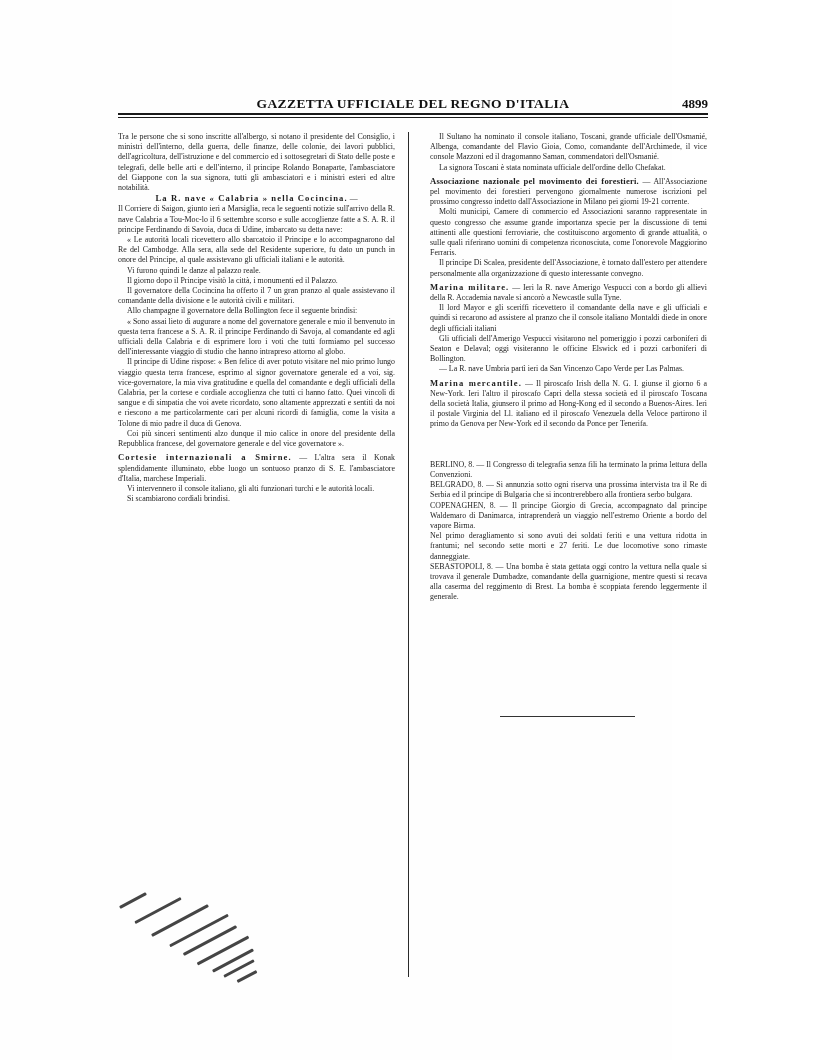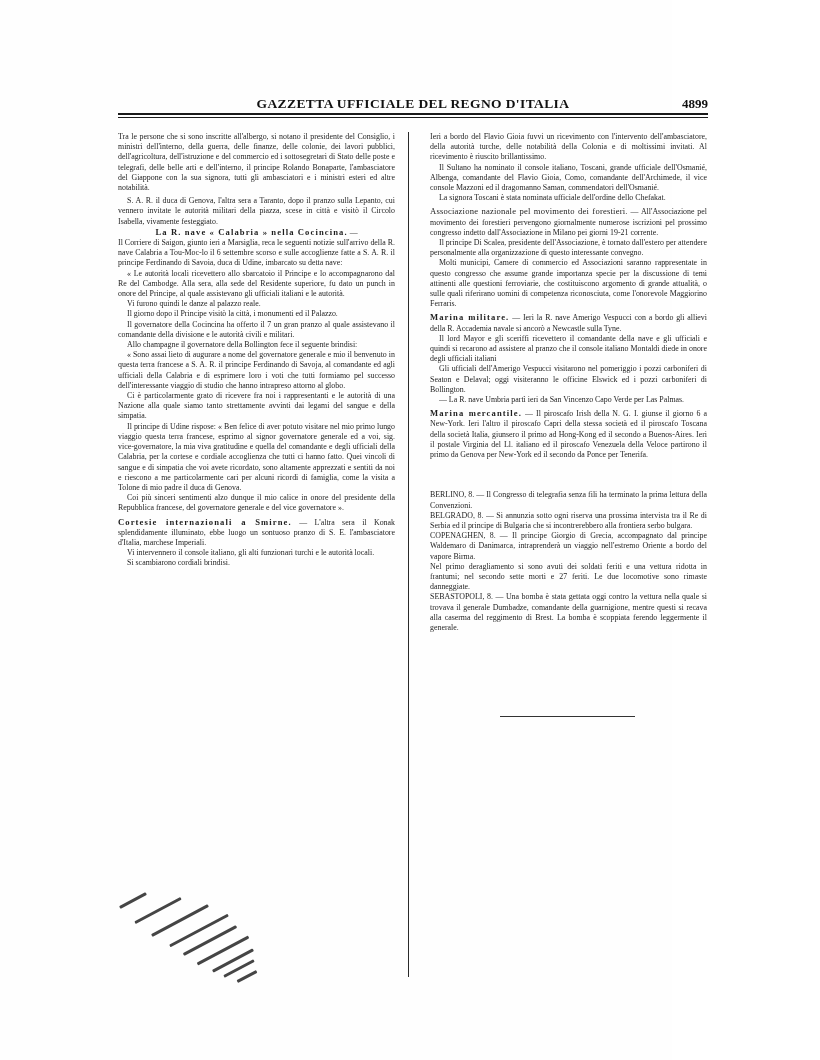--- a/index.html
+++ b/index.html
@@ -79,21 +79,21 @@
     height: 845px;
     background: #2a2a2a;
   }
 
   p {
     margin: 0;
     text-indent: 9px;
   }
   p.noind { text-indent: 0; }
   .hd {
-    font-weight: normal;
+    font-weight: bold;
     font-size: 8.6px;
     letter-spacing: 0.2px;
   }
   .hd-sp { letter-spacing: 1.1px; font-weight: bold; font-size: 8.6px; }
   .sec { margin-top: 0; }
   .sec-sm { margin-top: 3px; }
   .dash { font-weight: normal; }
 
   
   .smudge {
@@ -136,34 +136,32 @@
     <div class="masthead-title">GAZZETTA UFFICIALE DEL REGNO D'ITALIA</div>
     <div class="page-number">4899</div>
   </div>
   <div class="rule rule-thick"></div>
   <div class="rule rule-thin"></div>
 
   <div class="col-divider"></div>
 
   <div class="col col-left">
     <p class="noind">Tra le persone che si sono inscritte all'albergo, si notano il presidente del Consiglio, i ministri dell'interno, della guerra, delle finanze, delle colonie, dei lavori pubblici, dell'agricoltura, dell'istruzione e del commercio ed i sottosegretari di Stato delle poste e telegrafi, delle belle arti e dell'interno, il principe Rolando Bonaparte, l'ambasciatore del Giappone con la sua signora, tutti gli ambasciatori e i ministri esteri ed altre notabilità.</p>
-    <p class="sec-sm">S. A. R. il duca di Genova, l'altra sera a Taranto, dopo il pranzo sulla Lepanto, cui vennero invitate le autorità militari della piazza, scese in città e visitò il Circolo Isabella, vivamente festeggiato.</p>
 
     <p class="noind sec" style="text-align:center;">
       <span class="hd-sp">La R. nave « Calabria » nella Cocincina.</span>
       <span class="dash">—</span>
     </p>
     <p class="noind">Il Corriere di Saigon, giunto ieri a Marsiglia, reca le seguenti notizie sull'arrivo della R. nave Calabria a Tou-Moc-lo il 6 settembre scorso e sulle accoglienze fatte a S. A. R. il principe Ferdinando di Savoia, duca di Udine, imbarcato su detta nave:</p>
     <p>« Le autorità locali ricevettero allo sbarcatoio il Principe e lo accompagnarono dal Re del Cambodge. Alla sera, alla sede del Residente superiore, fu dato un punch in onore del Principe, al quale assistevano gli ufficiali italiani e le autorità.</p>
     <p>Vi furono quindi le danze al palazzo reale.</p>
     <p>Il giorno dopo il Principe visitò la città, i monumenti ed il Palazzo.</p>
     <p>Il governatore della Cocincina ha offerto il 7 un gran pranzo al quale assistevano il comandante della divisione e le autorità civili e militari.</p>
     <p>Allo champagne il governatore della Bollington fece il seguente brindisi:</p>
     <p>« Sono assai lieto di augurare a nome del governatore generale e mio il benvenuto in questa terra francese a S. A. R. il principe Ferdinando di Savoja, al comandante ed agli ufficiali della Calabria e di esprimere loro i voti che tutti formiamo pel successo dell'interessante viaggio di studio che hanno intrapreso attorno al globo.</p>
-    <p>Ci è particolarmente grato di ricevere fra noi i rappresentanti e le autorità di una Nazione alla quale siamo tanto strettamente avvinti dai legami del sangue e della simpatia.</p>
     <p>Il principe di Udine rispose: « Ben felice di aver potuto visitare nel mio primo lungo viaggio questa terra francese, esprimo al signor governatore generale ed a voi, sig. vice-governatore, la mia viva gratitudine e quella del comandante e degli ufficiali della Calabria, per la cortese e cordiale accoglienza che tutti ci hanno fatto. Quei vincoli di sangue e di simpatia che voi avete ricordato, sono altamente apprezzati e sentiti da noi e riescono a me particolarmente cari per alcuni ricordi di famiglia, come la visita a Tolone di mio padre il duca di Genova.</p>
     <p>Coi più sinceri sentimenti alzo dunque il mio calice in onore del presidente della Repubblica francese, del governatore generale e del vice governatore ».</p>
 
     <p class="noind sec-sm">
       <span class="hd-sp">Cortesie internazionali a Smirne.</span>
       <span class="dash">—</span>
       <span>L'altra sera il Konak splendidamente illuminato, ebbe luogo un sontuoso pranzo di S. E. l'ambasciatore d'Italia, marchese Imperiali.</span>
     </p>
     <p>Vi intervennero il console italiano, gli alti funzionari turchi e le autorità locali.</p>
     <p>Si scambiarono cordiali brindisi.</p>
@@ -175,31 +173,30 @@
     <div class="smudge" style="left:30px; top:24px; width:64px; height:3px;"></div>
     <div class="smudge" style="left:48px; top:34px; width:66px; height:3px;"></div>
     <div class="smudge" style="left:62px; top:44px; width:60px; height:3px;"></div>
     <div class="smudge" style="left:76px; top:54px; width:58px; height:3px;"></div>
     <div class="smudge" style="left:92px; top:64px; width:46px; height:3px;"></div>
     <div class="smudge" style="left:104px;top:72px; width:34px; height:3px;"></div>
     <div class="smudge" style="left:118px;top:80px; width:22px; height:3px;"></div>
   </div>
 
   <div class="col col-right">
-    <p class="noind">Ieri a bordo del Flavio Gioia fuvvi un ricevimento con l'intervento dell'ambasciatore, della autorità turche, delle notabilità della Colonia e di moltissimi invitati. Al ricevimento è riuscito brillantissimo.</p>
     <p>Il Sultano ha nominato il console italiano, Toscani, grande ufficiale dell'Osmanié, Albenga, comandante del Flavio Gioia, Como, comandante dell'Archimede, il vice console Mazzoni ed il dragomanno Saman, commendatori dell'Osmanié.</p>
     <p>La signora Toscani è stata nominata ufficiale dell'ordine dello Chefakat.</p>
 
     <p class="noind sec-sm">
       <span class="hd">Associazione nazionale pel movimento dei forestieri.</span>
       <span class="dash">—</span>
       <span>All'Associazione pel movimento dei forestieri pervengono giornalmente numerose iscrizioni pel prossimo congresso indetto dall'Associazione in Milano pei giorni 19-21 corrente.</span>
     </p>
+    <p>Molti municipi, Camere di commercio ed Associazioni saranno rappresentate in questo congresso che assume grande importanza specie per la discussione di temi attinenti alle questioni ferroviarie, che costituiscono argomento di grande attualità, o sulle quali riferirano uomini di competenza riconosciuta, come l'onorevole Maggiorino Ferraris.</p>
     <p>Il principe Di Scalea, presidente dell'Associazione, è tornato dall'estero per attendere personalmente alla organizzazione di questo interessante convegno.</p>
-    <p>Molti municipi, Camere di commercio ed Associazioni saranno rappresentate in questo congresso che assume grande importanza specie per la discussione di temi attinenti alle questioni ferroviarie, che costituiscono argomento di grande attualità, o sulle quali riferirano uomini di competenza riconosciuta, come l'onorevole Maggiorino Ferraris.</p>
 
     <p class="noind sec-sm">
       <span class="hd-sp">Marina militare.</span>
       <span class="dash">—</span>
       <span>Ieri la R. nave Amerigo Vespucci con a bordo gli allievi della R. Accademia navale si ancorò a Newcastle sulla Tyne.</span>
     </p>
     <p>Il lord Mayor e gli sceriffi ricevettero il comandante della nave e gli ufficiali e quindi si recarono ad assistere al pranzo che il console italiano Montaldi diede in onore degli ufficiali italiani</p>
     <p>Gli ufficiali dell'Amerigo Vespucci visitarono nel pomeriggio i pozzi carboniferi di Seaton e Delaval; oggi visiteranno le officine Elswick ed i pozzi carboniferi di Bollington.</p>
     <p>— La R. nave Umbria partì ieri da San Vincenzo Capo Verde per Las Palmas.</p>
 

